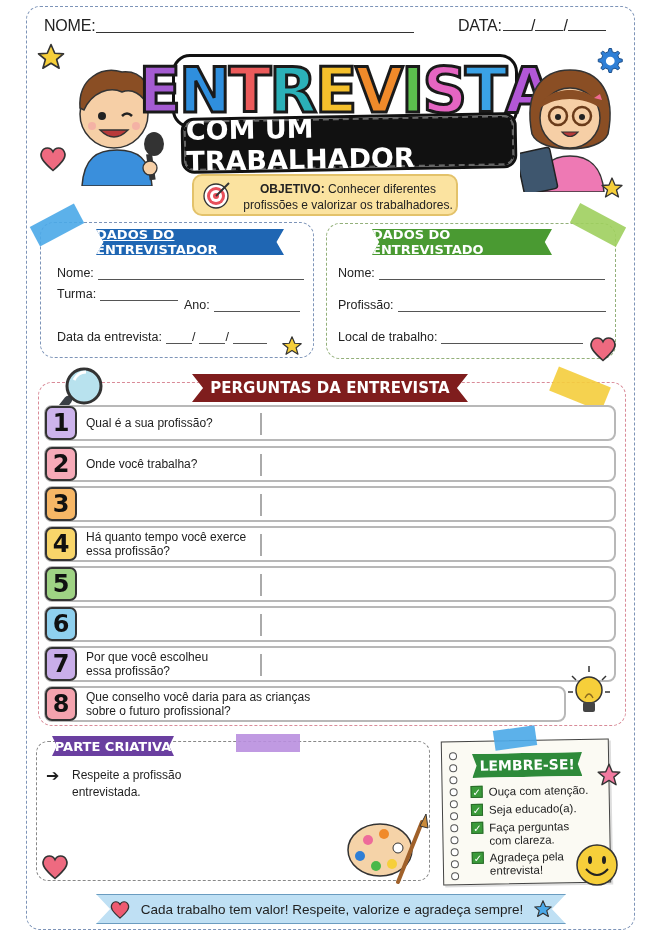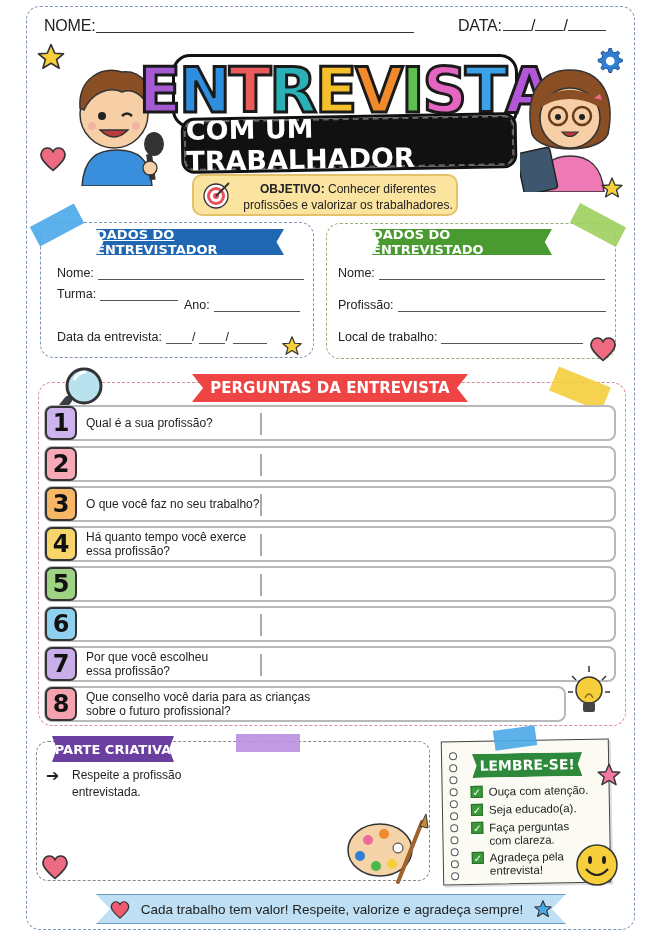--- a/index.html
+++ b/index.html
@@ -223,40 +223,40 @@
 </div>
 <div class="field-row" style="left:338px;top:330px;">
   <span>Local de trabalho:</span>
     <span class="line" style="width:142px;"></span>
 </div>
 <svg class="abs" style="left:588px;top:334px;" width="30" height="28" viewBox="0 0 24 22">
   <path d="M12 21 C4 14 1 10 3 6 C5 2 10 2 12 6 C14 2 19 2 21 6 C23 10 20 14 12 21Z" fill="#ee6a80" stroke="#333" stroke-width="1.3"></path>
 </svg>
 
 <div class="q-frame"></div>
-<div class="banner" style="left:192px;top:374px;width:276px;height:28px;font-size:15px;background:#ef4444;">PERGUNTAS DA ENTREVISTA</div>
+<div class="banner" style="left:192px;top:374px;width:276px;height:28px;font-size:15px;background:#7f1d1d;">PERGUNTAS DA ENTREVISTA</div>
 <div class="tape" style="left:552px;top:376px;width:56px;height:26px;background:#f4cd3c;transform:rotate(22deg);"></div>
 <svg class="abs" style="left:50px;top:364px;" width="64" height="56" viewBox="0 0 64 56">
   <line x1="18" y1="36" x2="4" y2="54" stroke="#3a3f45" stroke-width="8" stroke-linecap="round"></line>
   <circle cx="34" cy="22" r="17" fill="#b8e2ee" stroke="#333" stroke-width="3"></circle>
   <path d="M24 16 q4 -8 12 -8" stroke="#fff" stroke-width="3" fill="none"></path>
 </svg>
 <div id="questions-list">
     <div class="q-row" style="top: 405px;">
       <div class="q-num" style="background:#cdb4ec">1</div>
       <div class="q-text">Qual é a sua profissão?</div>
       <div class="q-divider"></div>
     </div>
     <div class="q-row" style="top: 446px;">
       <div class="q-num" style="background:#f6aab8">2</div>
+      <div class="q-text">Onde você trabalha?</div>
       <div class="q-divider"></div>
     </div>
     <div class="q-row" style="top: 486px;">
       <div class="q-num" style="background:#f7b766">3</div>
-      <div class="q-text">O que você faz no seu trabalho?</div>
       <div class="q-divider"></div>
     </div>
     <div class="q-row" style="top: 526px;">
       <div class="q-num" style="background:#f8d56a">4</div>
       <div class="q-text">Há quanto tempo você exerce
 essa profissão?</div>
       <div class="q-divider"></div>
     </div>
     <div class="q-row" style="top: 566px;">
       <div class="q-num" style="background:#9fd384">5</div>
@@ -283,21 +283,21 @@
   <rect x="17" y="38" width="12" height="10" rx="2" fill="#444"></rect>
   <path d="M19 34 q4 -8 8 0" stroke="#8a6a20" stroke-width="1.3" fill="none"></path>
   <line x1="23" y1="2" x2="23" y2="8" stroke="#333" stroke-width="1.5"></line>
   <line x1="6" y1="12" x2="10" y2="16" stroke="#333" stroke-width="1.5"></line>
   <line x1="40" y1="12" x2="36" y2="16" stroke="#333" stroke-width="1.5"></line>
   <line x1="2" y1="28" x2="7" y2="28" stroke="#333" stroke-width="1.5"></line>
   <line x1="44" y1="28" x2="39" y2="28" stroke="#333" stroke-width="1.5"></line>
 </svg>
 
 <div class="creative-box"></div>
-<div class="banner" style="left:52px;top:736px;width:122px;height:26px;font-size:13px;background:#6a3fa0;">PARTE CRIATIVA</div>
+<div class="banner" style="left:52px;top:736px;width:122px;height:20px;font-size:13px;background:#6a3fa0;">PARTE CRIATIVA</div>
 <div class="tape" style="left:236px;top:734px;width:64px;height:18px;background:#b98fdf;"></div>
 <div class="abs" style="left:46px;top:766px;font-size:16px;font-weight:bold;">➔</div>
 <div class="abs" style="left:72px;top:767px;font-size:12px;line-height:17px;white-space:pre-line;">Respeite a profissão
 entrevistada.</div>
 <svg class="abs" style="left:40px;top:852px;" width="30" height="28" viewBox="0 0 24 22">
   <path d="M12 21 C4 14 1 10 3 6 C5 2 10 2 12 6 C14 2 19 2 21 6 C23 10 20 14 12 21Z" fill="#ee6a80" stroke="#333" stroke-width="1.3"></path>
 </svg>
 <svg class="abs" style="left:344px;top:812px;" width="86" height="72" viewBox="0 0 86 72">
   <ellipse cx="36" cy="38" rx="32" ry="26" fill="#f5d3a8" stroke="#333" stroke-width="1.5"></ellipse>
   <circle cx="24" cy="28" r="5" fill="#ee6a9a"></circle>

